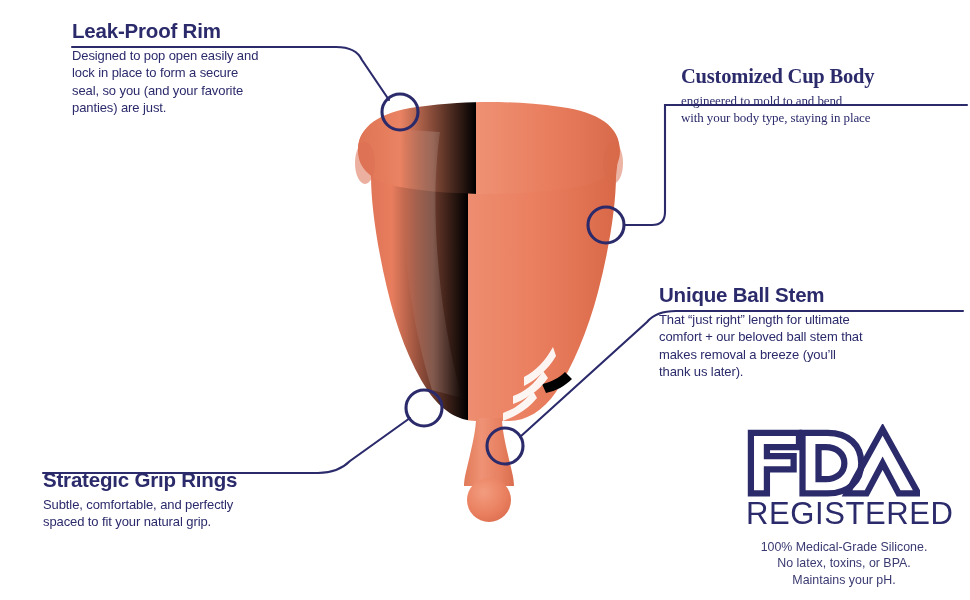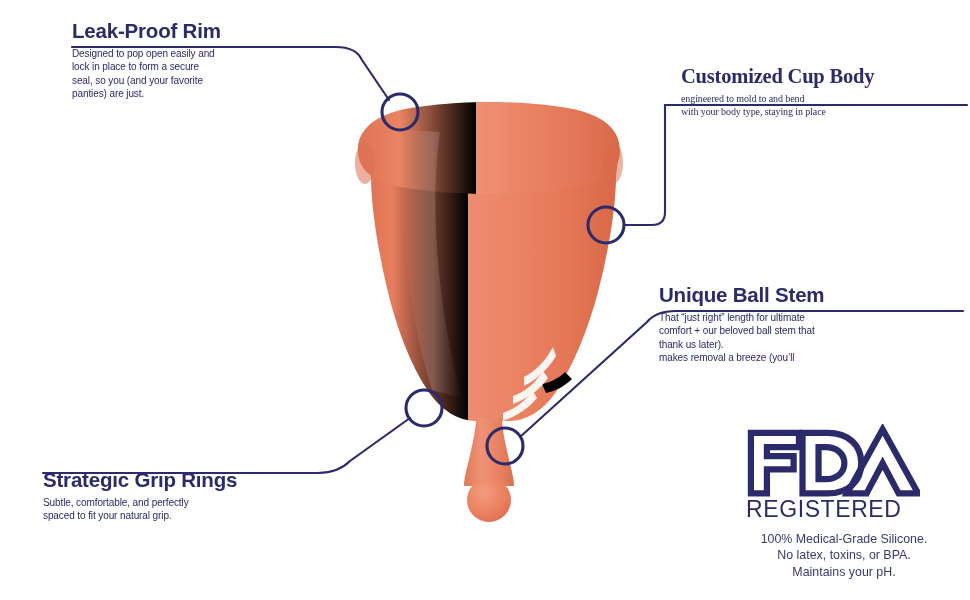--- a/index.html
+++ b/index.html
@@ -34,42 +34,42 @@
   }
   .callout-title {
     font-size: 20.5px;
     font-weight: bold;
     letter-spacing: -0.2px;
     line-height: 1.12;
     margin: 0 0 4px 0;
     white-space: nowrap;
   }
   .callout-body {
-    font-size: 10px;
+    font-size: 13px;
     line-height: 1.33;
     margin: 0;
     letter-spacing: -0.1px;
   }
   .callout-body .ln { display: block; white-space: nowrap; }
 
   #callout-rim       { left: 72px;  top: 20px;  width: 300px; }
   #callout-body-cup  { left: 681px; top: 65px;  width: 286px; font-family: Liberation Serif, serif; }
   #callout-stem      { left: 659px; top: 284px; width: 300px; }
   #callout-grip      { left: 43px;  top: 469px; width: 320px; }
 
   
   #fda-badge {
     position: absolute;
     left: 742px;
     top: 424px;
     width: 200px;
   }
   #fda-mark { display: block; }
   #fda-registered {
-    font-size: 23px;
+    font-size: 31px;
     font-weight: normal;
     letter-spacing: 0.6px;
     line-height: 1;
     margin: 1px 0 0 4px;
     color: #2b2a6b;
     font-family: "Liberation Sans", sans-serif;
   }
   #fda-fineprint {
     margin: 10px 0 0 4px;
     font-size: 12.4px;
@@ -204,22 +204,22 @@
       <span class="ln">engineered to mold to and bend</span>
       <span class="ln">with your body type, staying in place</span>
     </p>
   </div>
 
   <div class="callout" id="callout-stem">
     <h2 class="callout-title">Unique Ball Stem</h2>
     <p class="callout-body">
       <span class="ln">That “just right” length for ultimate</span>
       <span class="ln">comfort + our beloved ball stem that</span>
+      <span class="ln">makes removal a breeze (you’ll</span>
       <span class="ln">thank us later).</span>
-      <span class="ln">makes removal a breeze (you’ll</span>
     </p>
   </div>
 
   <div class="callout" id="callout-grip">
     <h2 class="callout-title">Strategic Grip Rings</h2>
     <p class="callout-body">
       <span class="ln">Subtle, comfortable, and perfectly</span>
       <span class="ln">spaced to fit your natural grip.</span>
     </p>
   </div>

